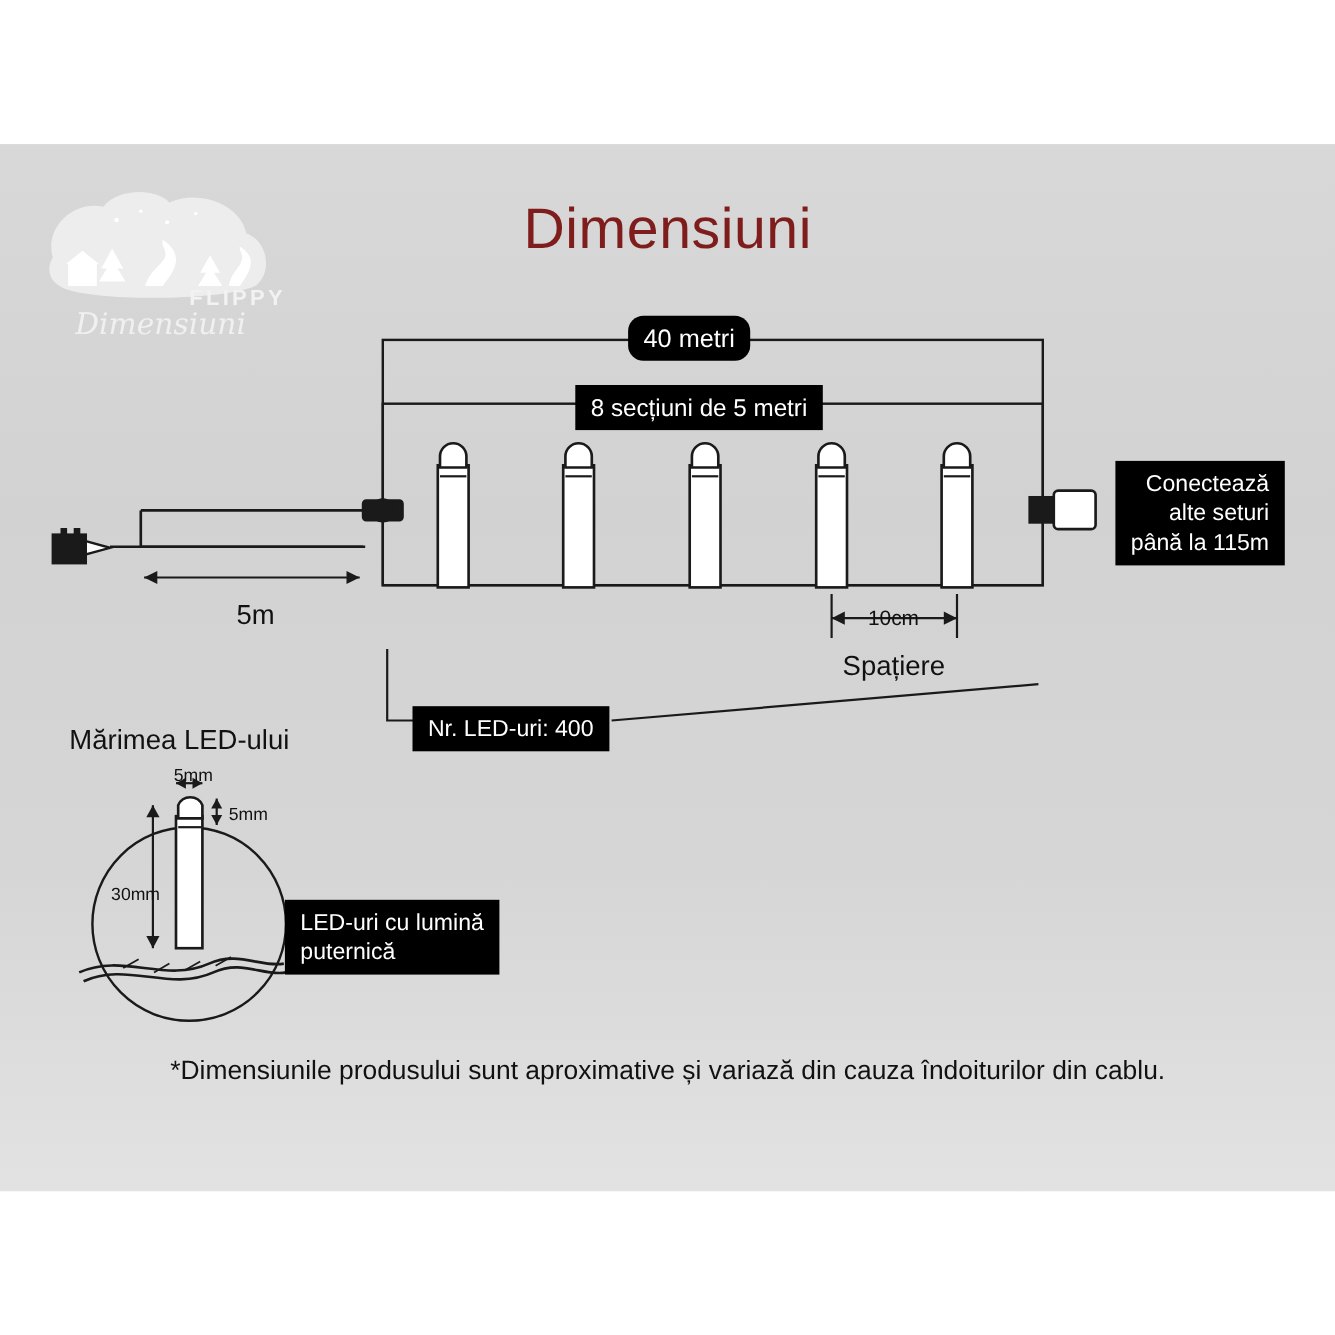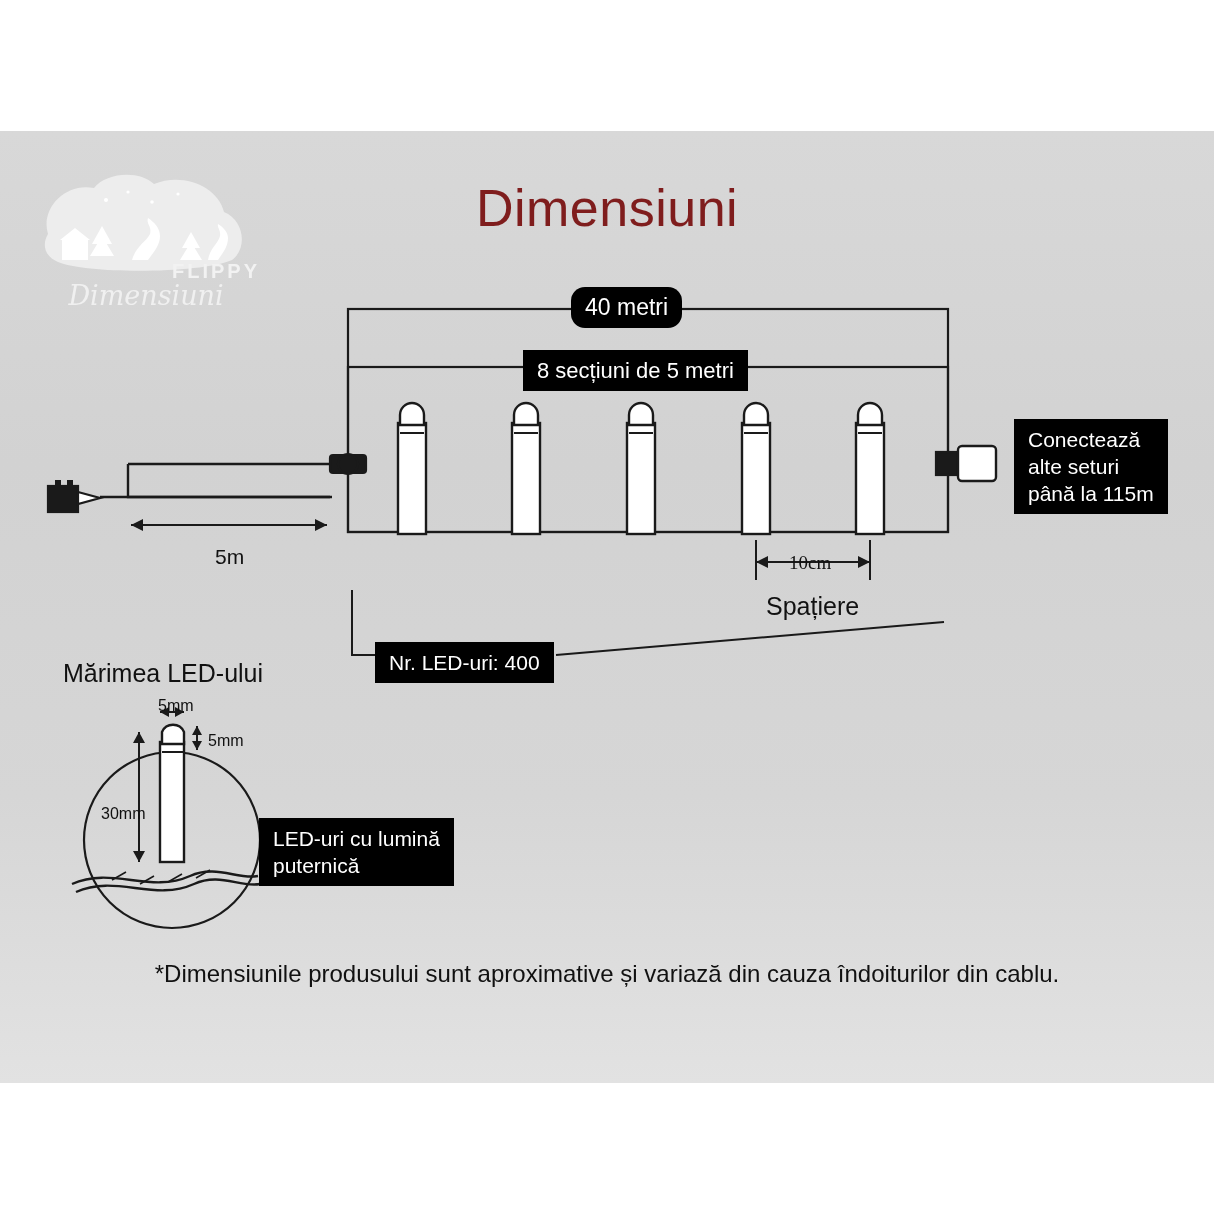--- a/index.html
+++ b/index.html
@@ -84,25 +84,25 @@
     text-align: center;
   }
   .plain {
     position: absolute;
     color: #111111;
     font-size: 21px;
     white-space: pre;
   }
   .lbl-40m     { left: 571px; top: 287px; font-size: 23px; border-radius: 14px; }
   .lbl-sect    { left: 523px; top: 350px; font-size: 22px; }
-  .lbl-conn    { left: 1014px; top: 419px; text-align: left; font-size: 21px; }
+  .lbl-conn    { left: 1014px; top: 419px; text-align: right; font-size: 21px; }
   .lbl-leds    { left: 375px; top: 642px; font-size: 21px; }
   .lbl-bright  { left: 259px; top: 818px; text-align: left; font-size: 21px; }
-  .txt-5m      { left: 215px; top: 545px; font-size: 21px; }
-  .txt-10cm    { left: 789px; top: 552px; font-size: 19px; font-family: Liberation Serif, serif; }
+  .txt-5m      { left: 215px; top: 545px; font-size: 25px; }
+  .txt-10cm    { left: 789px; top: 552px; font-size: 19px; }
   .txt-spat    { left: 766px; top: 592px; font-size: 25px; }
   .txt-marime  { left: 63px; top: 659px; font-size: 25px; }
   .txt-5mm-h   { left: 158px; top: 697px; font-size: 16px; }
   .txt-5mm-v   { left: 208px; top: 732px; font-size: 16px; }
   .txt-30mm    { left: 101px; top: 805px; font-size: 16px; }
   .footnote {
     position: absolute;
     left: 0;
     top: 960px;
     width: 1214px;

